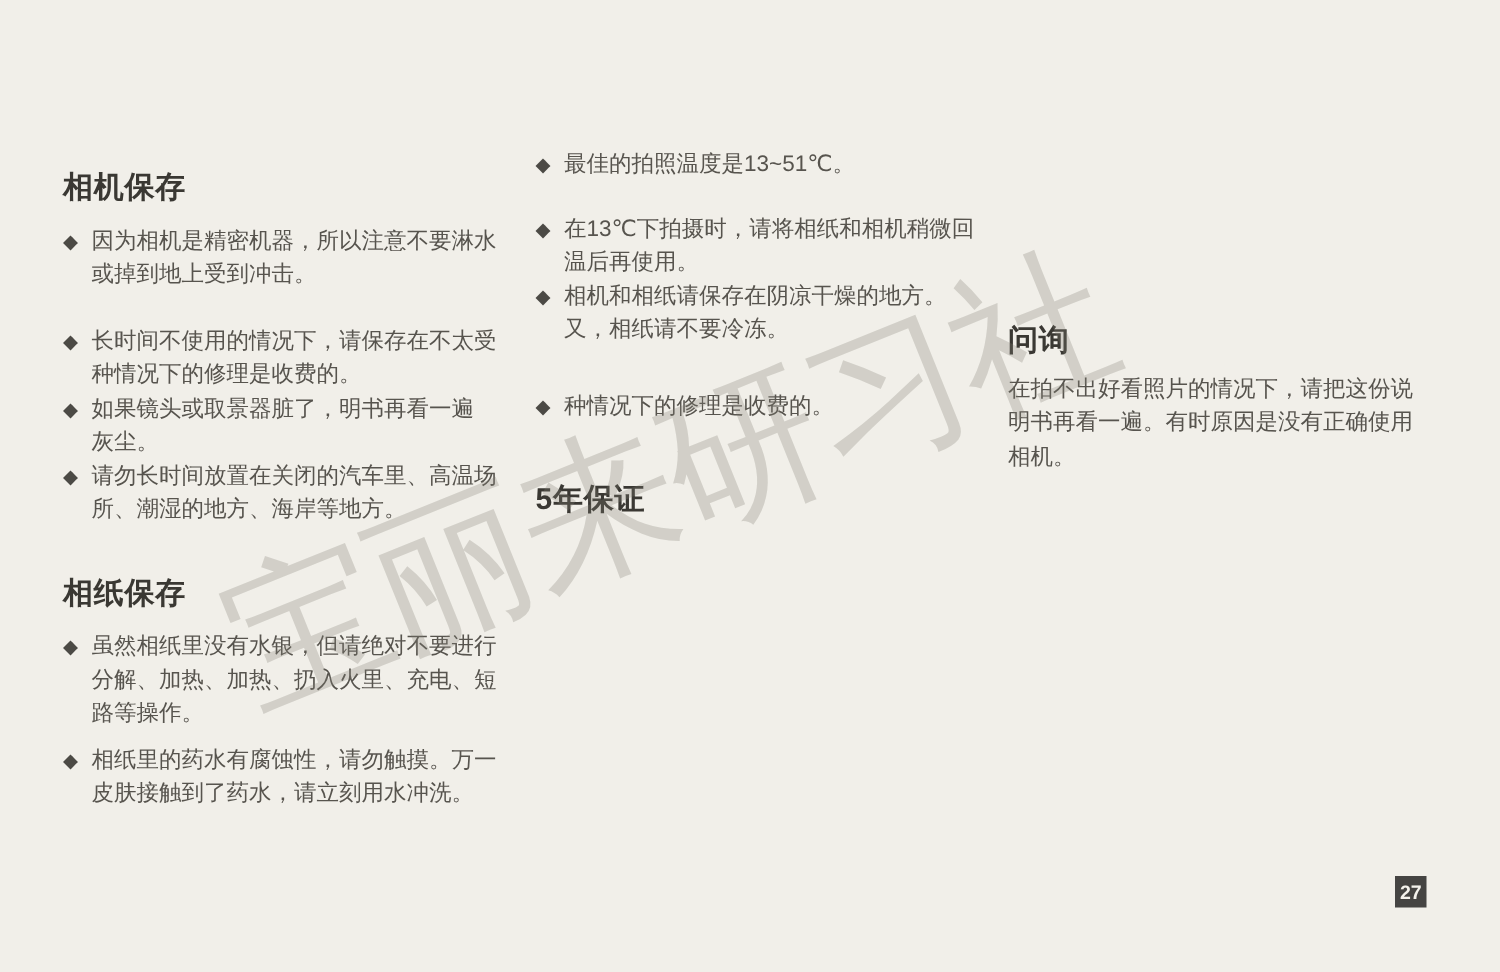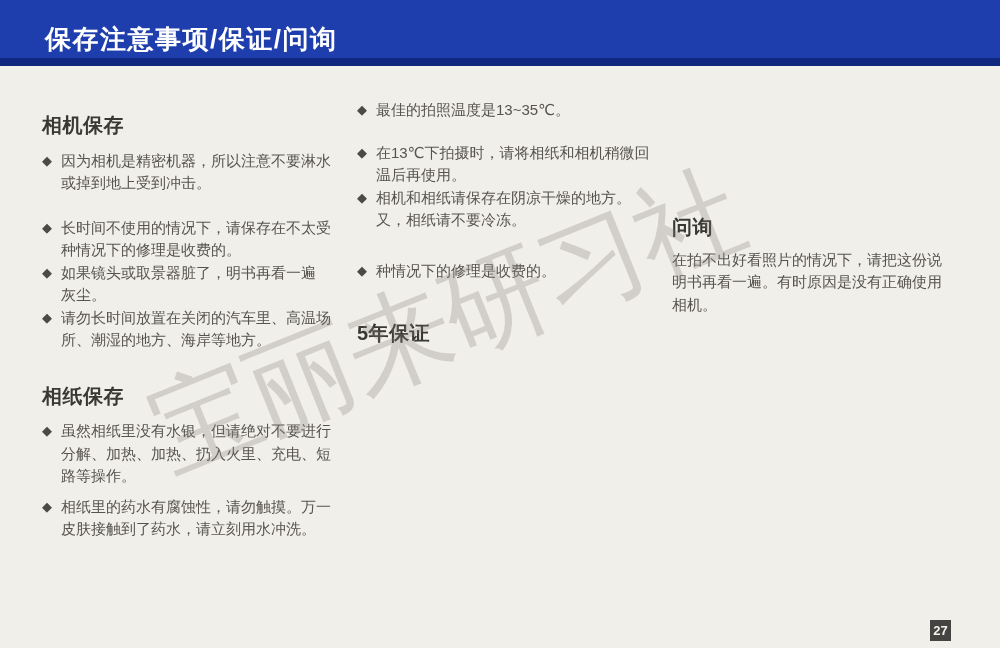--- a/index.html
+++ b/index.html
@@ -86,39 +86,36 @@
   .col-mid .bullet.mb-md { margin-bottom: 20px; }
   .col-mid .bullet.mb-lg { margin-bottom: 28px; }
   .col-mid .warranty-heading { margin-top: 40px; margin-bottom: 10px; }
 
   .col-right .sec-heading { margin-bottom: 10px; }
 
   
   .page-num {
     position: absolute;
     left: 930px;
-    top: 620px;
+    top: 584px;
     width: 21px;
     height: 21px;
     background: #454442;
     color: #f4f2ec;
     font-size: 13px;
     font-weight: bold;
     text-align: center;
     line-height: 21px;
   }
 </style>
 </head>
 <body>
 
 <div class="page">
 
-  <div class="header">
-    <h1>保存注意事项/保证/问询</h1>
-  </div>
 
   <div class="watermark">宝丽来研习社</div>
 
   <div class="col col-left">
     <div class="sec-heading">相机保存</div>
 
     <div class="bullet mb-lg">
       <span class="diamond">◆</span>
       <span class="bullet-text">因为相机是精密机器，所以注意不要淋水
 或掉到地上受到冲击。</span>
@@ -150,21 +147,21 @@
     <div class="bullet">
       <span class="diamond">◆</span>
       <span class="bullet-text">相纸里的药水有腐蚀性，请勿触摸。万一
 皮肤接触到了药水，请立刻用水冲洗。</span>
     </div>
   </div>
 
   <div class="col col-mid">
     <div class="bullet mb-md">
       <span class="diamond">◆</span>
-      <span class="bullet-text">最佳的拍照温度是13~35℃。</span>
+      <span class="bullet-text">最佳的拍照温度是13~51℃。</span>
     </div>
     <div class="bullet">
       <span class="diamond">◆</span>
       <span class="bullet-text">在13℃下拍摄时，请将相纸和相机稍微回
 温后再使用。</span>
     </div>
     <div class="bullet mb-lg">
       <span class="diamond">◆</span>
       <span class="bullet-text">相机和相纸请保存在阴凉干燥的地方。
 又，相纸请不要冷冻。</span>

